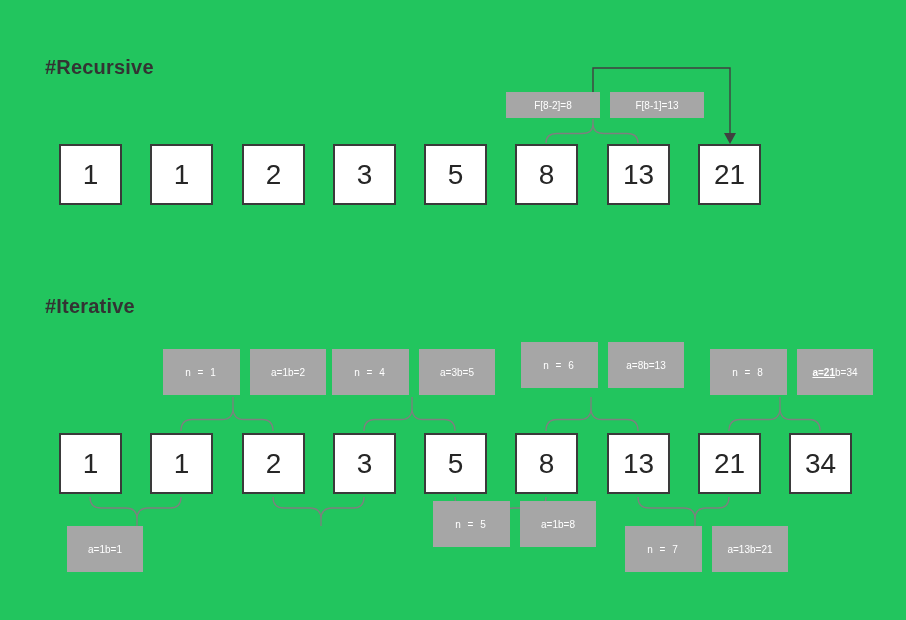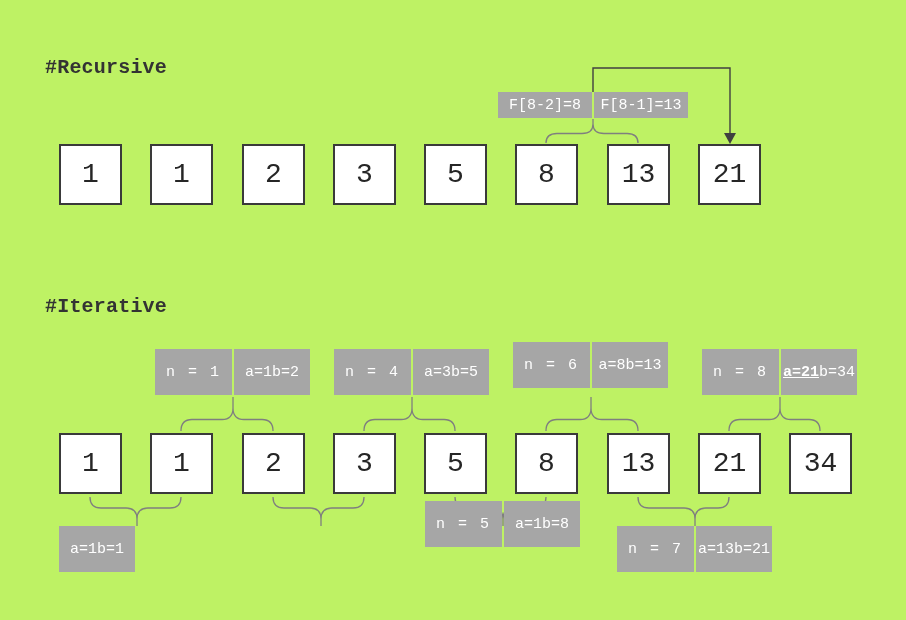--- a/index.html
+++ b/index.html
@@ -1,33 +1,34 @@
 <!DOCTYPE html>
 <html><head>
 <meta charset="utf-8">
 <style>
   html,body{margin:0;padding:0;background:#ffffff;}
   .canvas{
-    position:relative;width:906px;height:620px;background:#bef264;
-    font-family:Liberation Mono, monospace;overflow:hidden;
+    position:relative;width:906px;height:620px;background:#22c55e;
+    font-family:Liberation Sans, sans-serif;overflow:hidden;
   }
   .overlay{position:absolute;left:0;top:0;width:906px;height:620px;z-index:0;}
   .title{
     position:absolute;font-size:20px;font-weight:700;color:#333333;
     letter-spacing:0.2px;z-index:2;
   }
   .box{
     position:absolute;width:59px;height:57px;border:2px solid #3a3a3a;background:#ffffff;
     display:flex;align-items:center;justify-content:center;
     font-size:28px;color:#262626;z-index:1;
   }
   .pair{position:absolute;display:flex;gap:2px;z-index:1;}
   .cell{
     background:#a6a6a6;color:#ffffff;display:flex;align-items:center;justify-content:center;
-    font-size:15px;
+    font-size:10px;
+    margin-left:8px;
   }
   .pair.tall .cell{height:46px;}
   .pair.small .cell{height:26px;width:94px;}
   .n-cell{width:77px;letter-spacing:2px;}
   .ab-cell{width:76px;flex-direction:row;line-height:19px;}
   .emph{font-weight:700;text-decoration:underline;}
 </style>
 </head>
 <body>
 
@@ -69,21 +70,21 @@
 
   <div class="title" style="left:45px;top:295px">#Iterative</div>
 
   <div class="pair tall" style="left:155px;top:349px">
     <div class="cell n-cell">n = 1</div>
     <div class="cell ab-cell">
       <div>a=1</div>
       <div>b=2</div>
     </div>
   </div>
-  <div class="pair tall" style="left:334px;top:349px">
+  <div class="pair tall" style="left:324px;top:349px">
     <div class="cell n-cell">n = 4</div>
     <div class="cell ab-cell">
       <div>a=3</div>
       <div>b=5</div>
     </div>
   </div>
   <div class="pair tall" style="left:513px;top:342px">
     <div class="cell n-cell">n = 6</div>
     <div class="cell ab-cell">
       <div>a=8</div>

